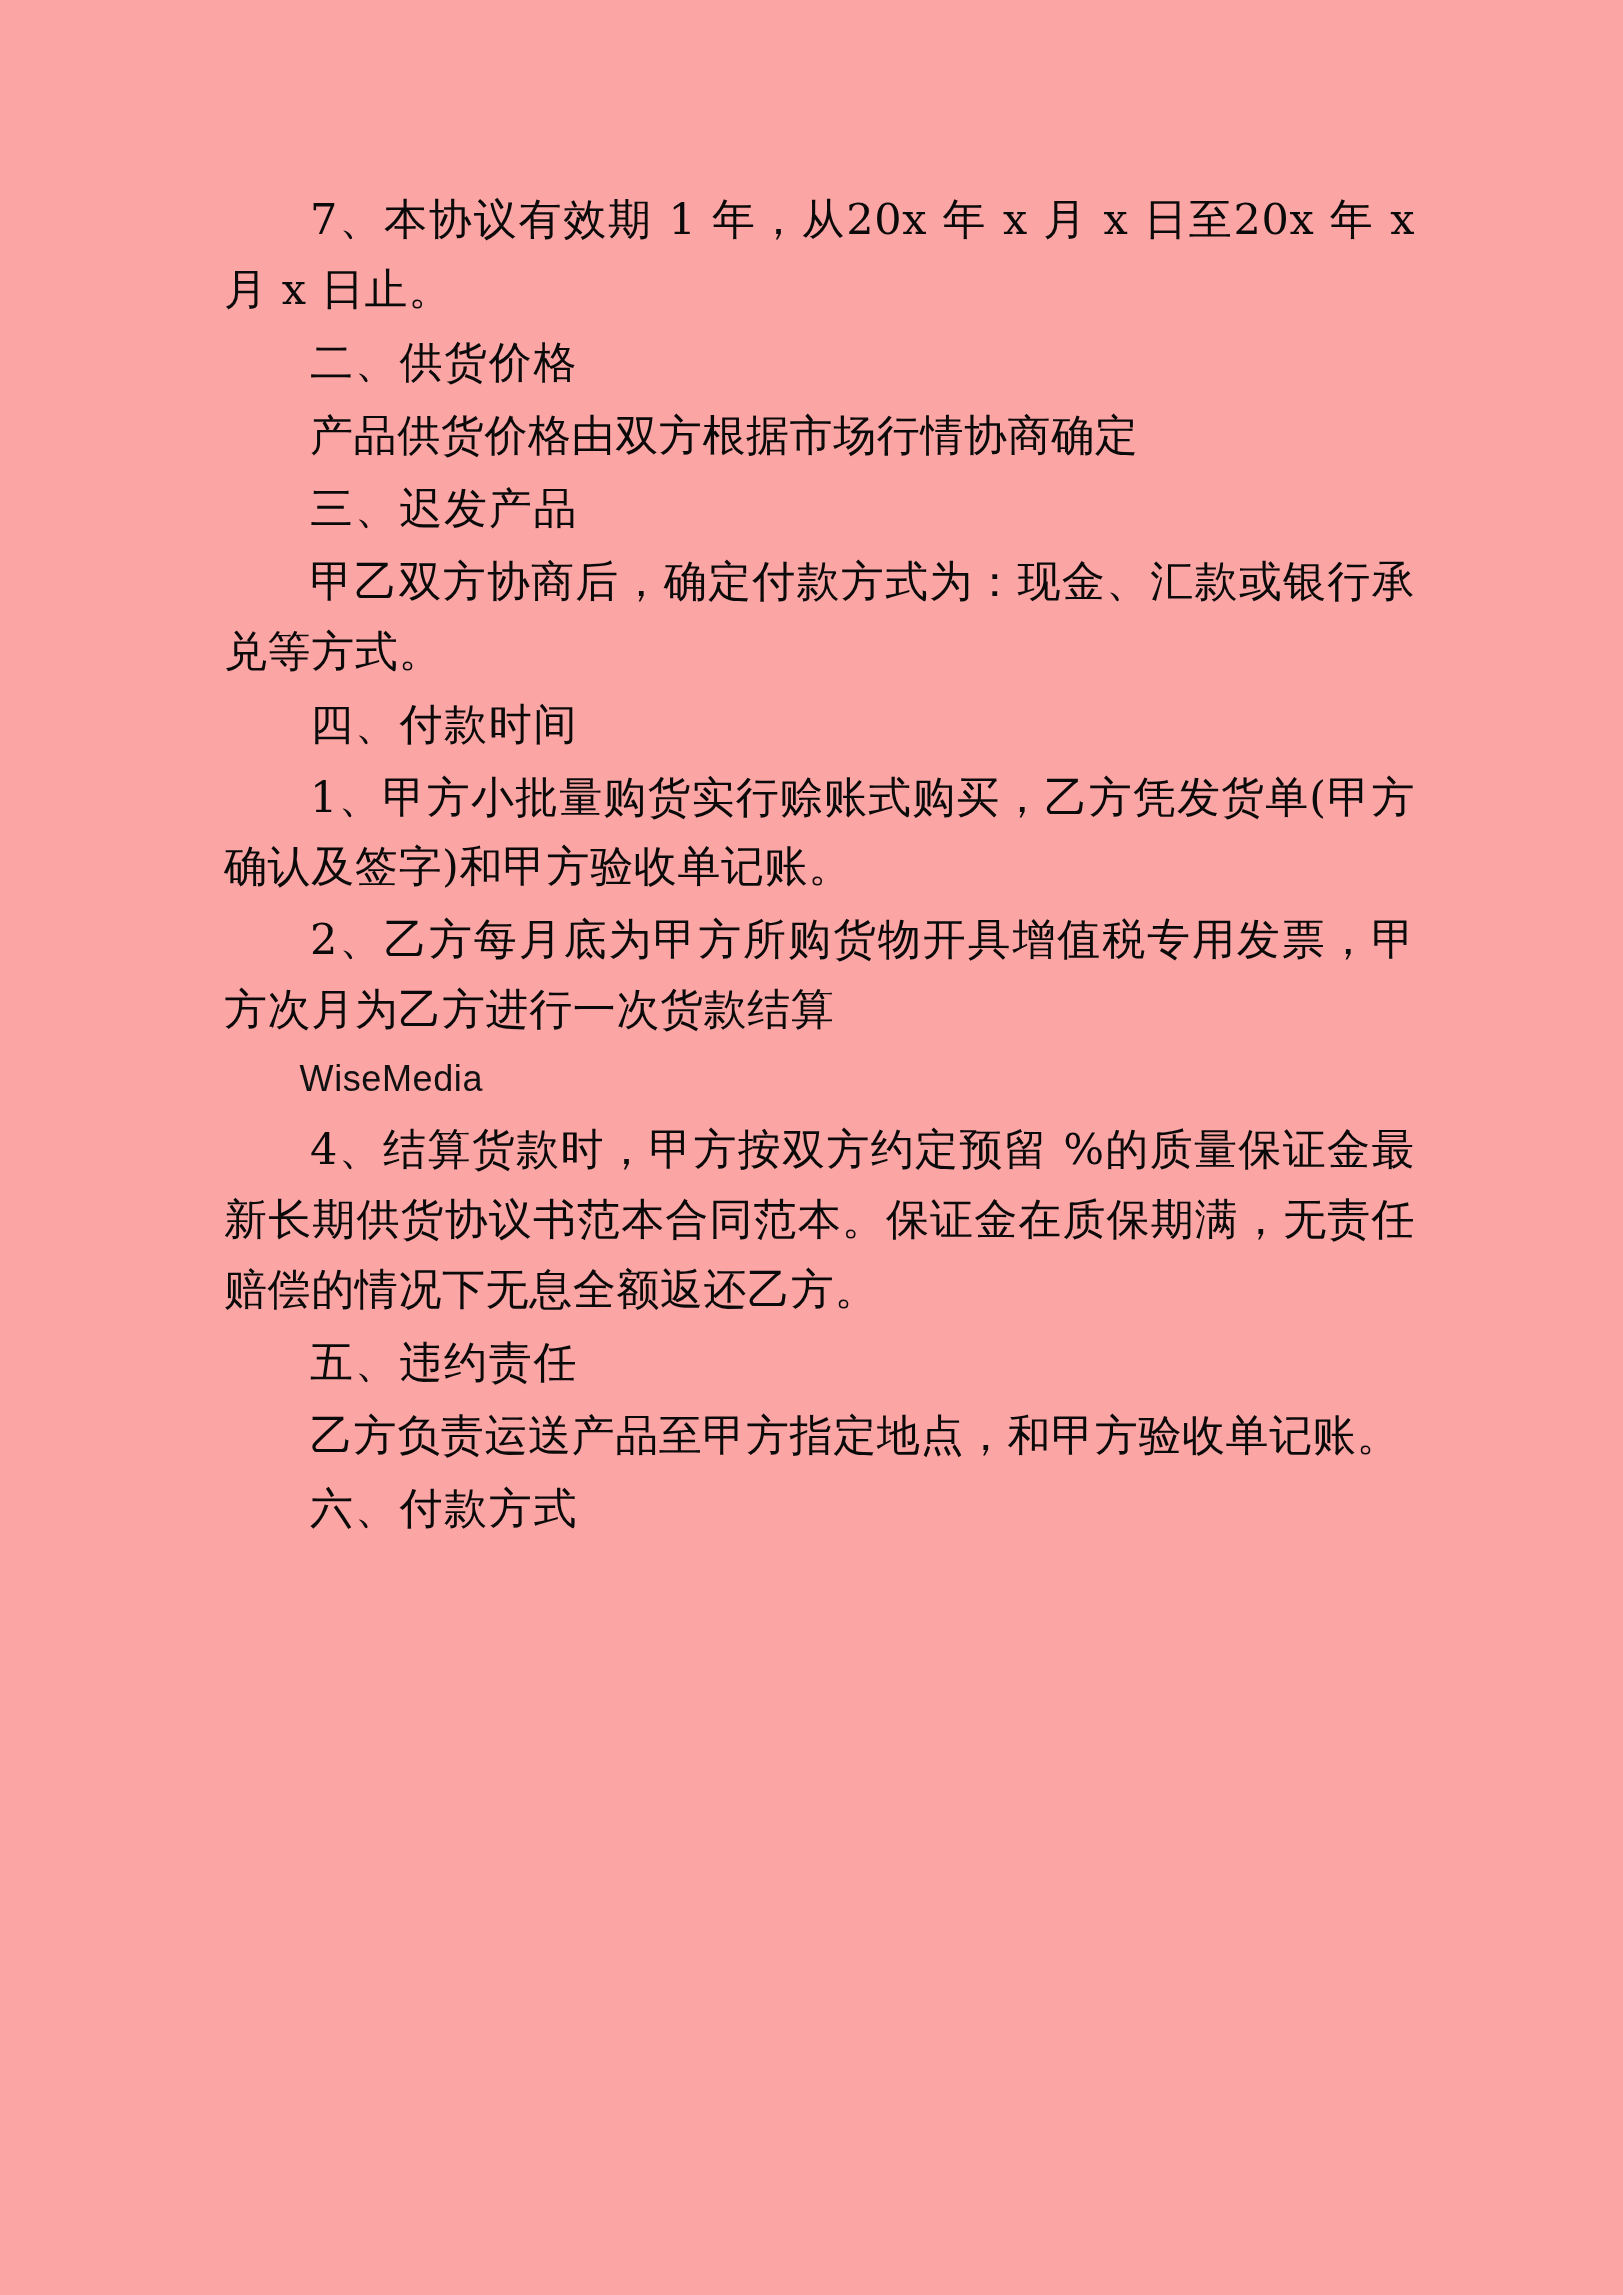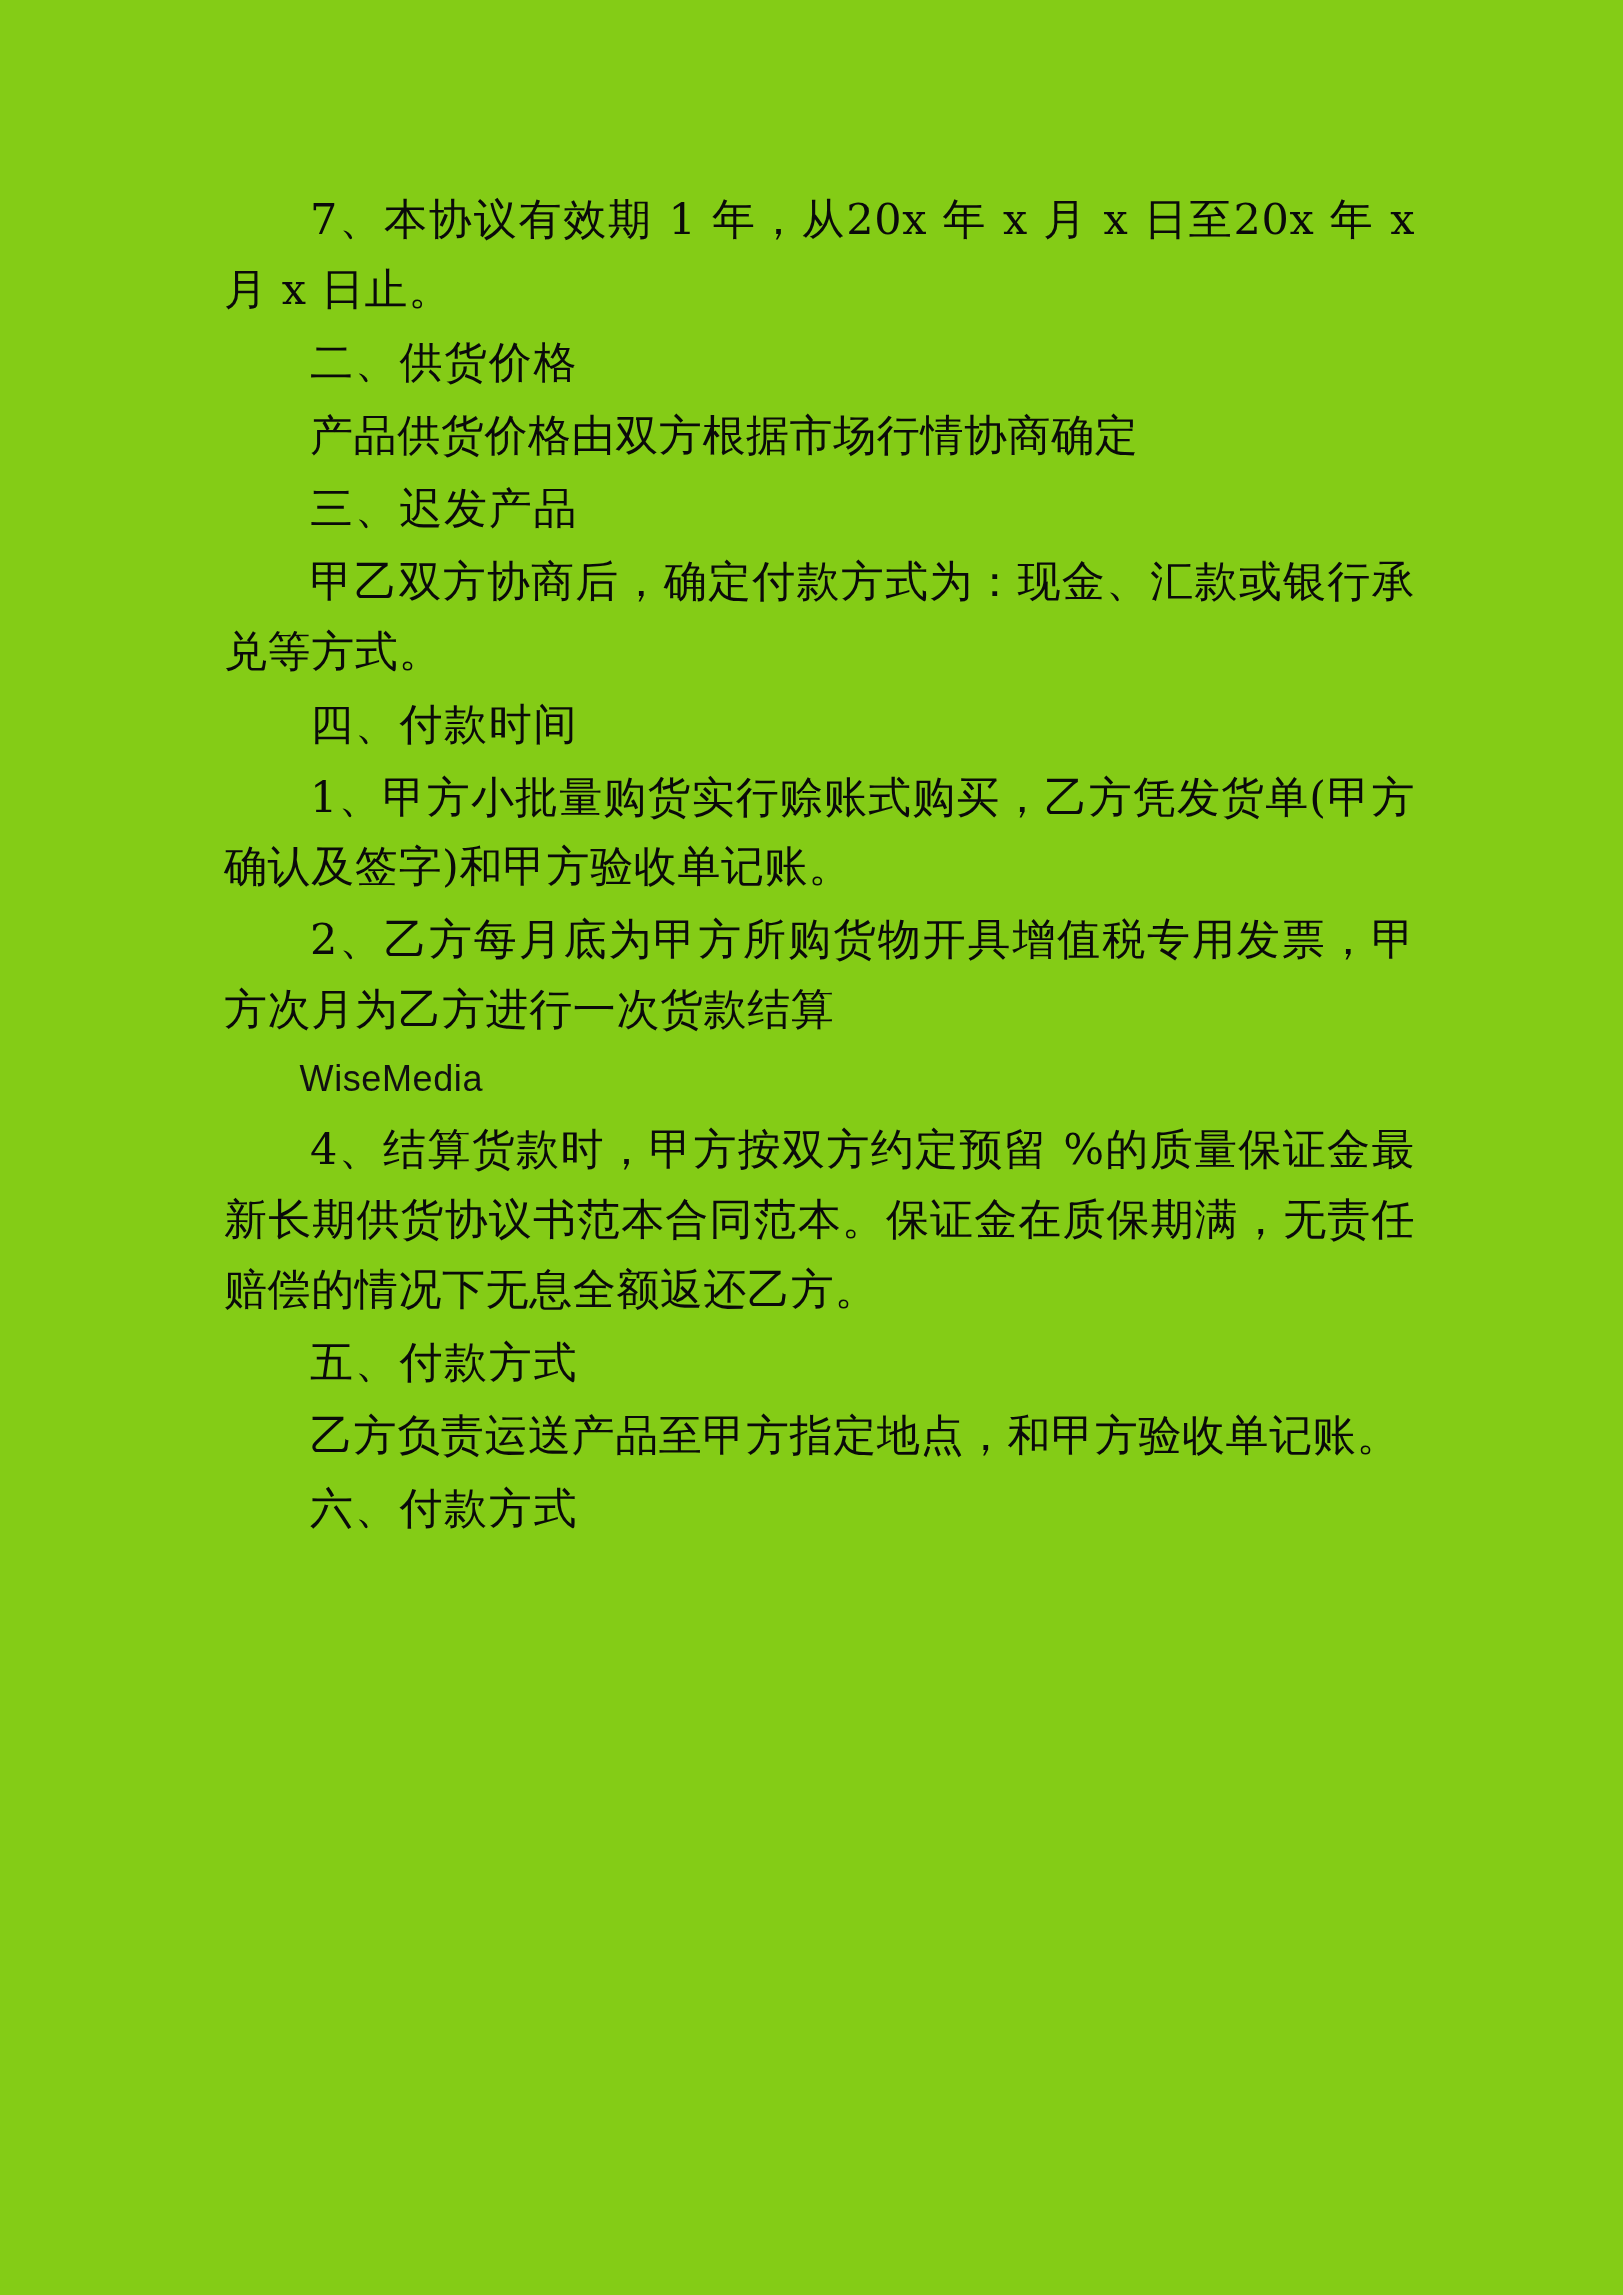--- a/index.html
+++ b/index.html
@@ -14,21 +14,21 @@
     font-family: "DejaVu Serif", "Liberation Serif", serif;
     color: #0a0a0a;
     -webkit-font-smoothing: antialiased;
   }
   .page {
     position: relative;
     box-sizing: border-box;
     width: 1623px;
     height: 2295px;
     padding: 185px 208px 146px 224px;
-    background: #84cc16;
+    background: #fca5a5;
   }
   .doc-body {
     font-size: 43px;
     line-height: 1.62;
     letter-spacing: 0.6px;
     text-align: justify;
     text-justify: inter-ideograph;
   }
   p.para {
     margin: 0 0 3.4px 0;
@@ -70,21 +70,21 @@
     <p class="para heading">四、付款时间</p>
 
     <p class="para indent2">1、甲方小批量购货实行赊账式购买，乙方凭发货单(甲方确认及签字)和甲方验收单记账。</p>
 
     <p class="para indent2">2、乙方每月底为甲方所购货物开具增值税专用发票，甲方次月为乙方进行一次货款结算</p>
 
     <p class="para watermark">WiseMedia</p>
 
     <p class="para indent2">4、结算货款时，甲方按双方约定预留 %的质量保证金最新长期供货协议书范本合同范本。保证金在质保期满，无责任赔偿的情况下无息全额返还乙方。</p>
 
-    <p class="para heading">五、付款方式</p>
+    <p class="para heading">五、违约责任</p>
 
     <p class="para indent2">乙方负责运送产品至甲方指定地点，和甲方验收单记账。</p>
 
     <p class="para heading">六、付款方式</p>
 
 
   </div>
 </div>
 
 

